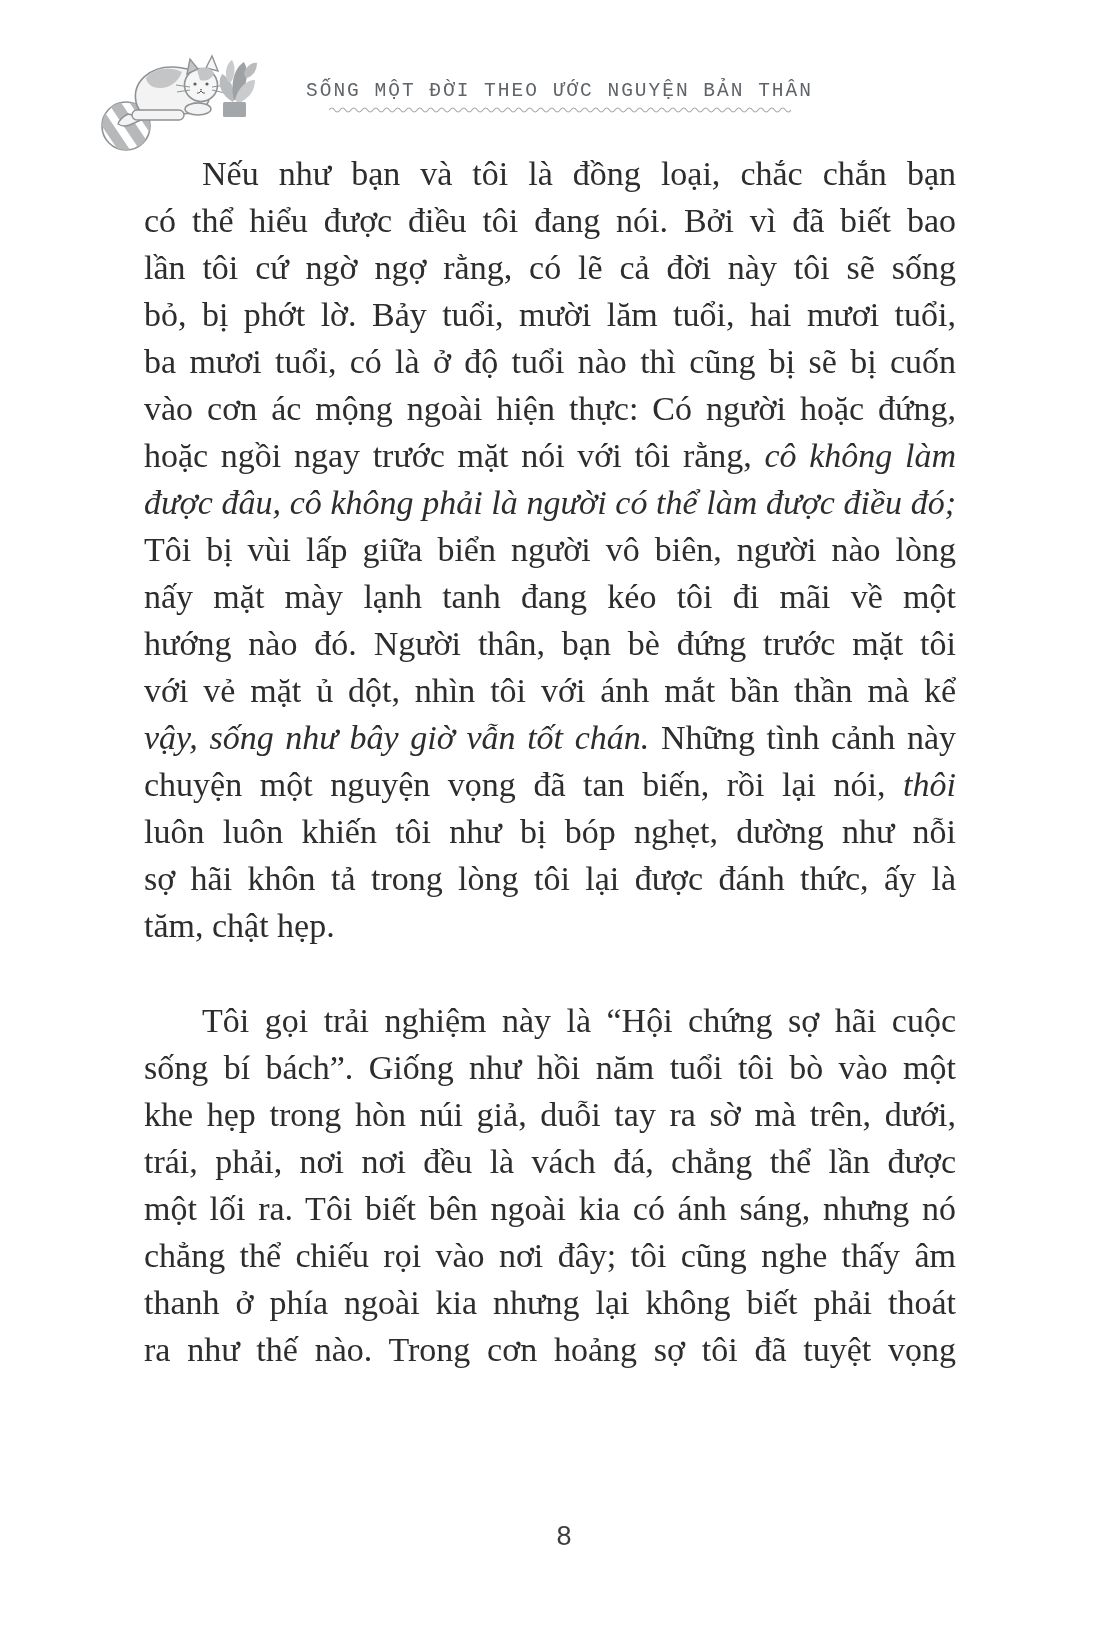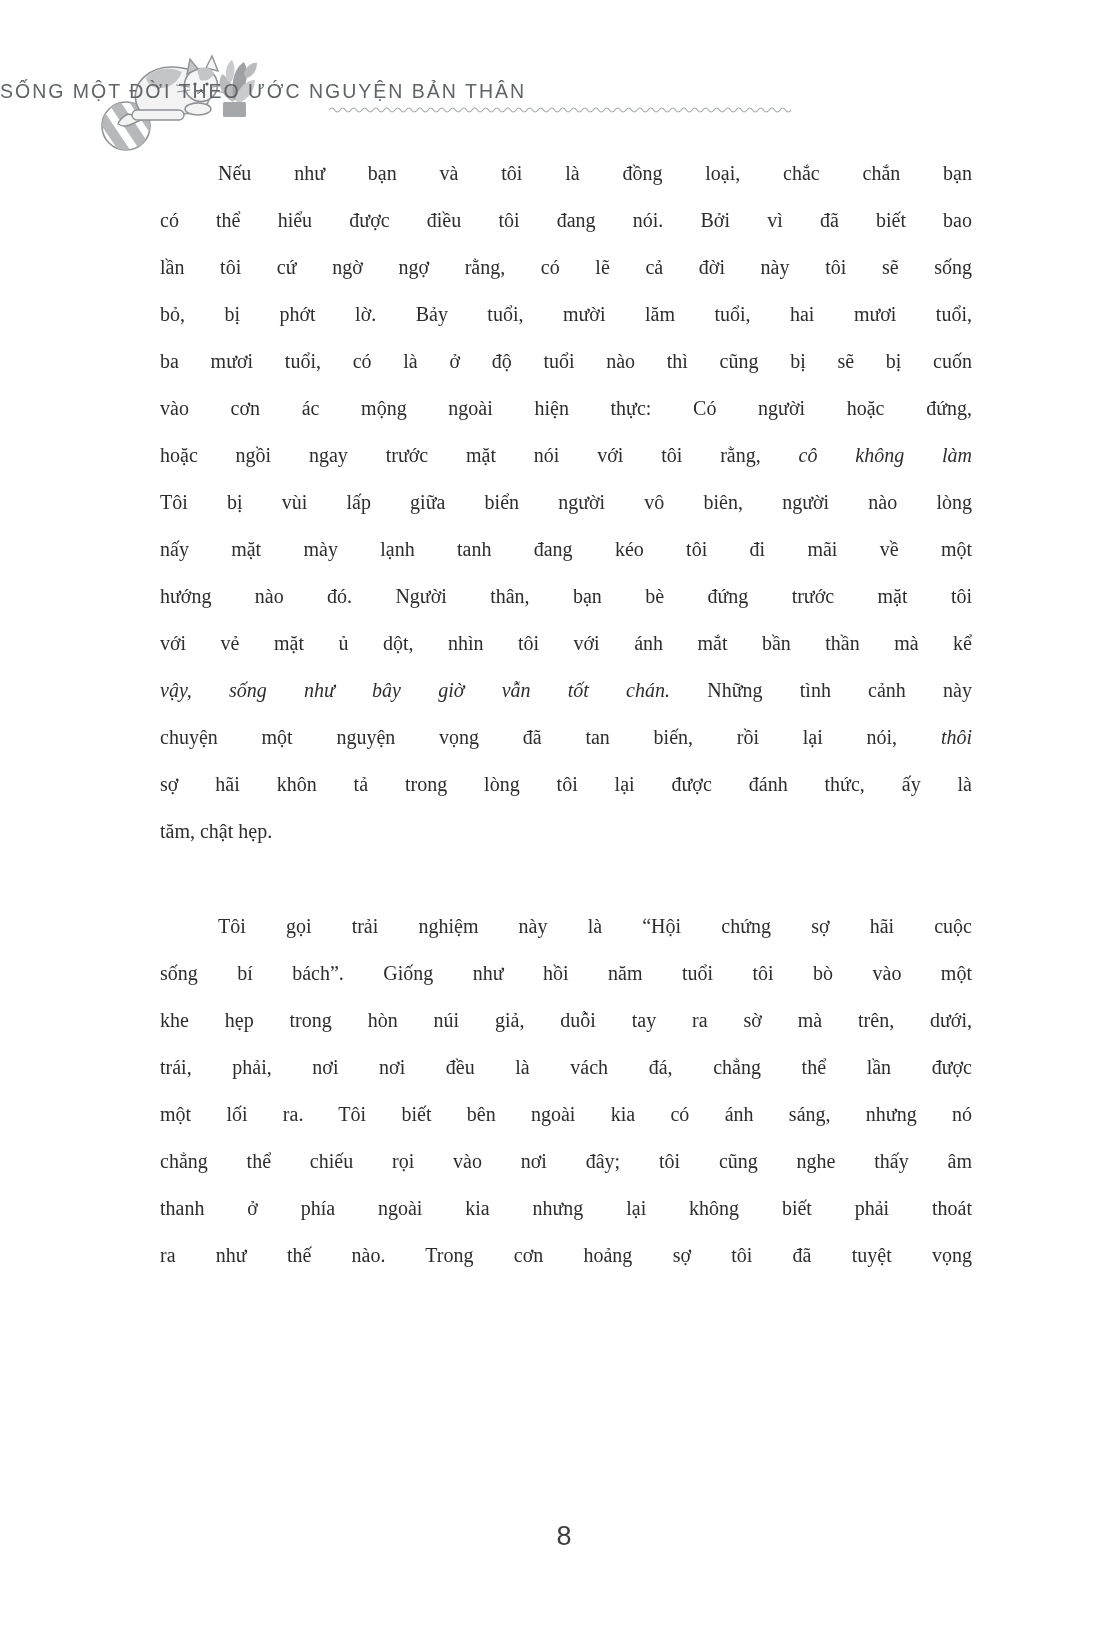--- a/index.html
+++ b/index.html
@@ -8,42 +8,43 @@
     background: #ffffff;
     position: relative;
     font-family: "Liberation Serif", "DejaVu Serif", serif;
     overflow: hidden;
   }
 
   
   .header-title {
     position: absolute;
     top: 80px; left: 0; width: 1119px;
-    font-family: Liberation Sans, sans-serif;
+    text-align: center;
+    font-family: Liberation Mono, monospace;
     font-size: 19.5px;
     letter-spacing: 2px;
     color: #5f6469;
   }
   .wave-underline {
     position: absolute;
     top: 105px; left: 50%;
     transform: translateX(-50%);
   }
   .illustration {
     position: absolute;
     left: 98px; top: 54px;
     width: 160px; height: 100px;
   }
 
   
   .body-text {
     position: absolute;
-    left: 160px; top: 150px; width: 812px;
+    left: 144px; top: 150px; width: 812px;
     color: #2d2d2d;
-    font-size: 20px;
+    font-size: 34px;
   }
   .para { }
   .para + .para { margin-top: 48px; }
   .line {
     height: 47px;
     line-height: 47px;
     text-align: justify;
     white-space: normal;
   }
   .line.just { text-align-last: justify; }
@@ -126,26 +127,28 @@
 
 <div class="body-text">
     <div class="para">
       <div class="line just ind"><span>Nếu như bạn và tôi là đồng loại, chắc chắn bạn</span></div>
       <div class="line just"><span>có thể hiểu được điều tôi đang nói. Bởi vì đã biết bao</span></div>
       <div class="line just"><span>lần tôi cứ ngờ ngợ rằng, có lẽ cả đời này tôi sẽ sống</span></div>
       <div class="line just"><span>bỏ, bị phớt lờ. Bảy tuổi, mười lăm tuổi, hai mươi tuổi,</span></div>
       <div class="line just"><span>ba mươi tuổi, có là ở độ tuổi nào thì cũng bị sẽ bị cuốn</span></div>
       <div class="line just"><span>vào cơn ác mộng ngoài hiện thực: Có người hoặc đứng,</span></div>
       <div class="line just"><span>hoặc ngồi ngay trước mặt nói với tôi rằng, </span><span class="it">cô không làm</span></div>
+      <div class="line just"><span class="it">được đâu, cô không phải là người có thể làm được điều đó;</span></div>
       <div class="line just"><span>Tôi bị vùi lấp giữa biển người vô biên, người nào lòng</span></div>
       <div class="line just"><span>nấy mặt mày lạnh tanh đang kéo tôi đi mãi về một</span></div>
       <div class="line just"><span>hướng nào đó. Người thân, bạn bè đứng trước mặt tôi</span></div>
       <div class="line just"><span>với vẻ mặt ủ dột, nhìn tôi với ánh mắt bần thần mà kể</span></div>
       <div class="line just"><span class="it">vậy, sống như bây giờ vẫn tốt chán.</span><span> Những tình cảnh này</span></div>
       <div class="line just"><span>chuyện một nguyện vọng đã tan biến, rồi lại nói, </span><span class="it">thôi</span></div>
+      <div class="line just"><span>luôn luôn khiến tôi như bị bóp nghẹt, dường như nỗi</span></div>
       <div class="line just"><span>sợ hãi khôn tả trong lòng tôi lại được đánh thức, ấy là</span></div>
       <div class="line"><span>tăm, chật hẹp.</span></div>
     </div>
     <div class="para">
       <div class="line just ind"><span>Tôi gọi trải nghiệm này là “Hội chứng sợ hãi cuộc</span></div>
       <div class="line just"><span>sống bí bách”. Giống như hồi năm tuổi tôi bò vào một</span></div>
       <div class="line just"><span>khe hẹp trong hòn núi giả, duỗi tay ra sờ mà trên, dưới,</span></div>
       <div class="line just"><span>trái, phải, nơi nơi đều là vách đá, chẳng thể lần được</span></div>
       <div class="line just"><span>một lối ra. Tôi biết bên ngoài kia có ánh sáng, nhưng nó</span></div>
       <div class="line just"><span>chẳng thể chiếu rọi vào nơi đây; tôi cũng nghe thấy âm</span></div>

